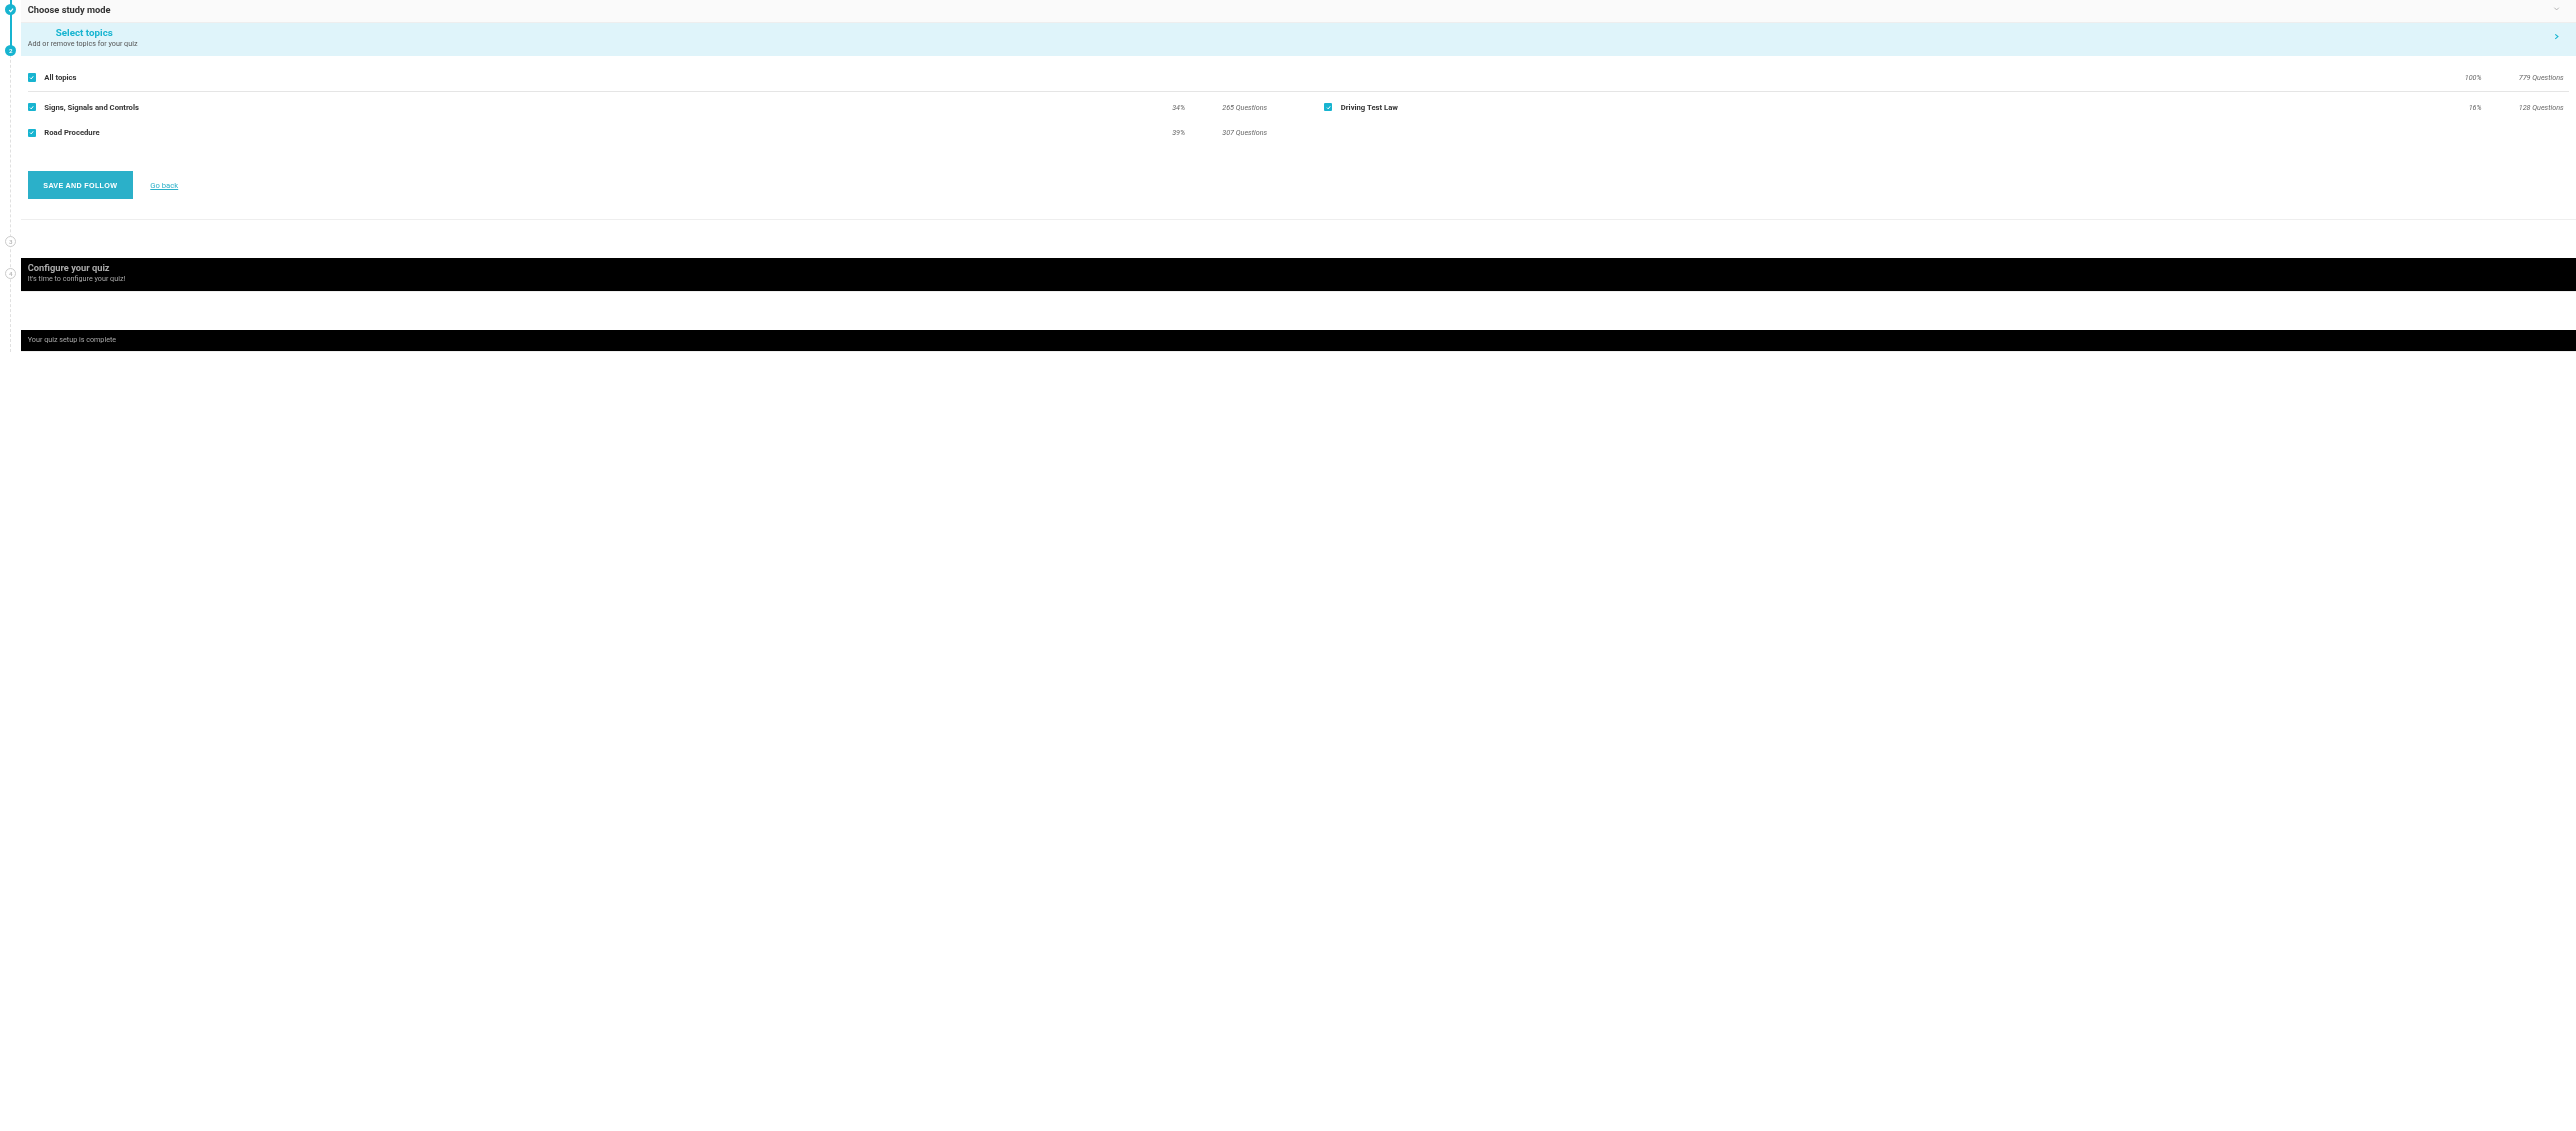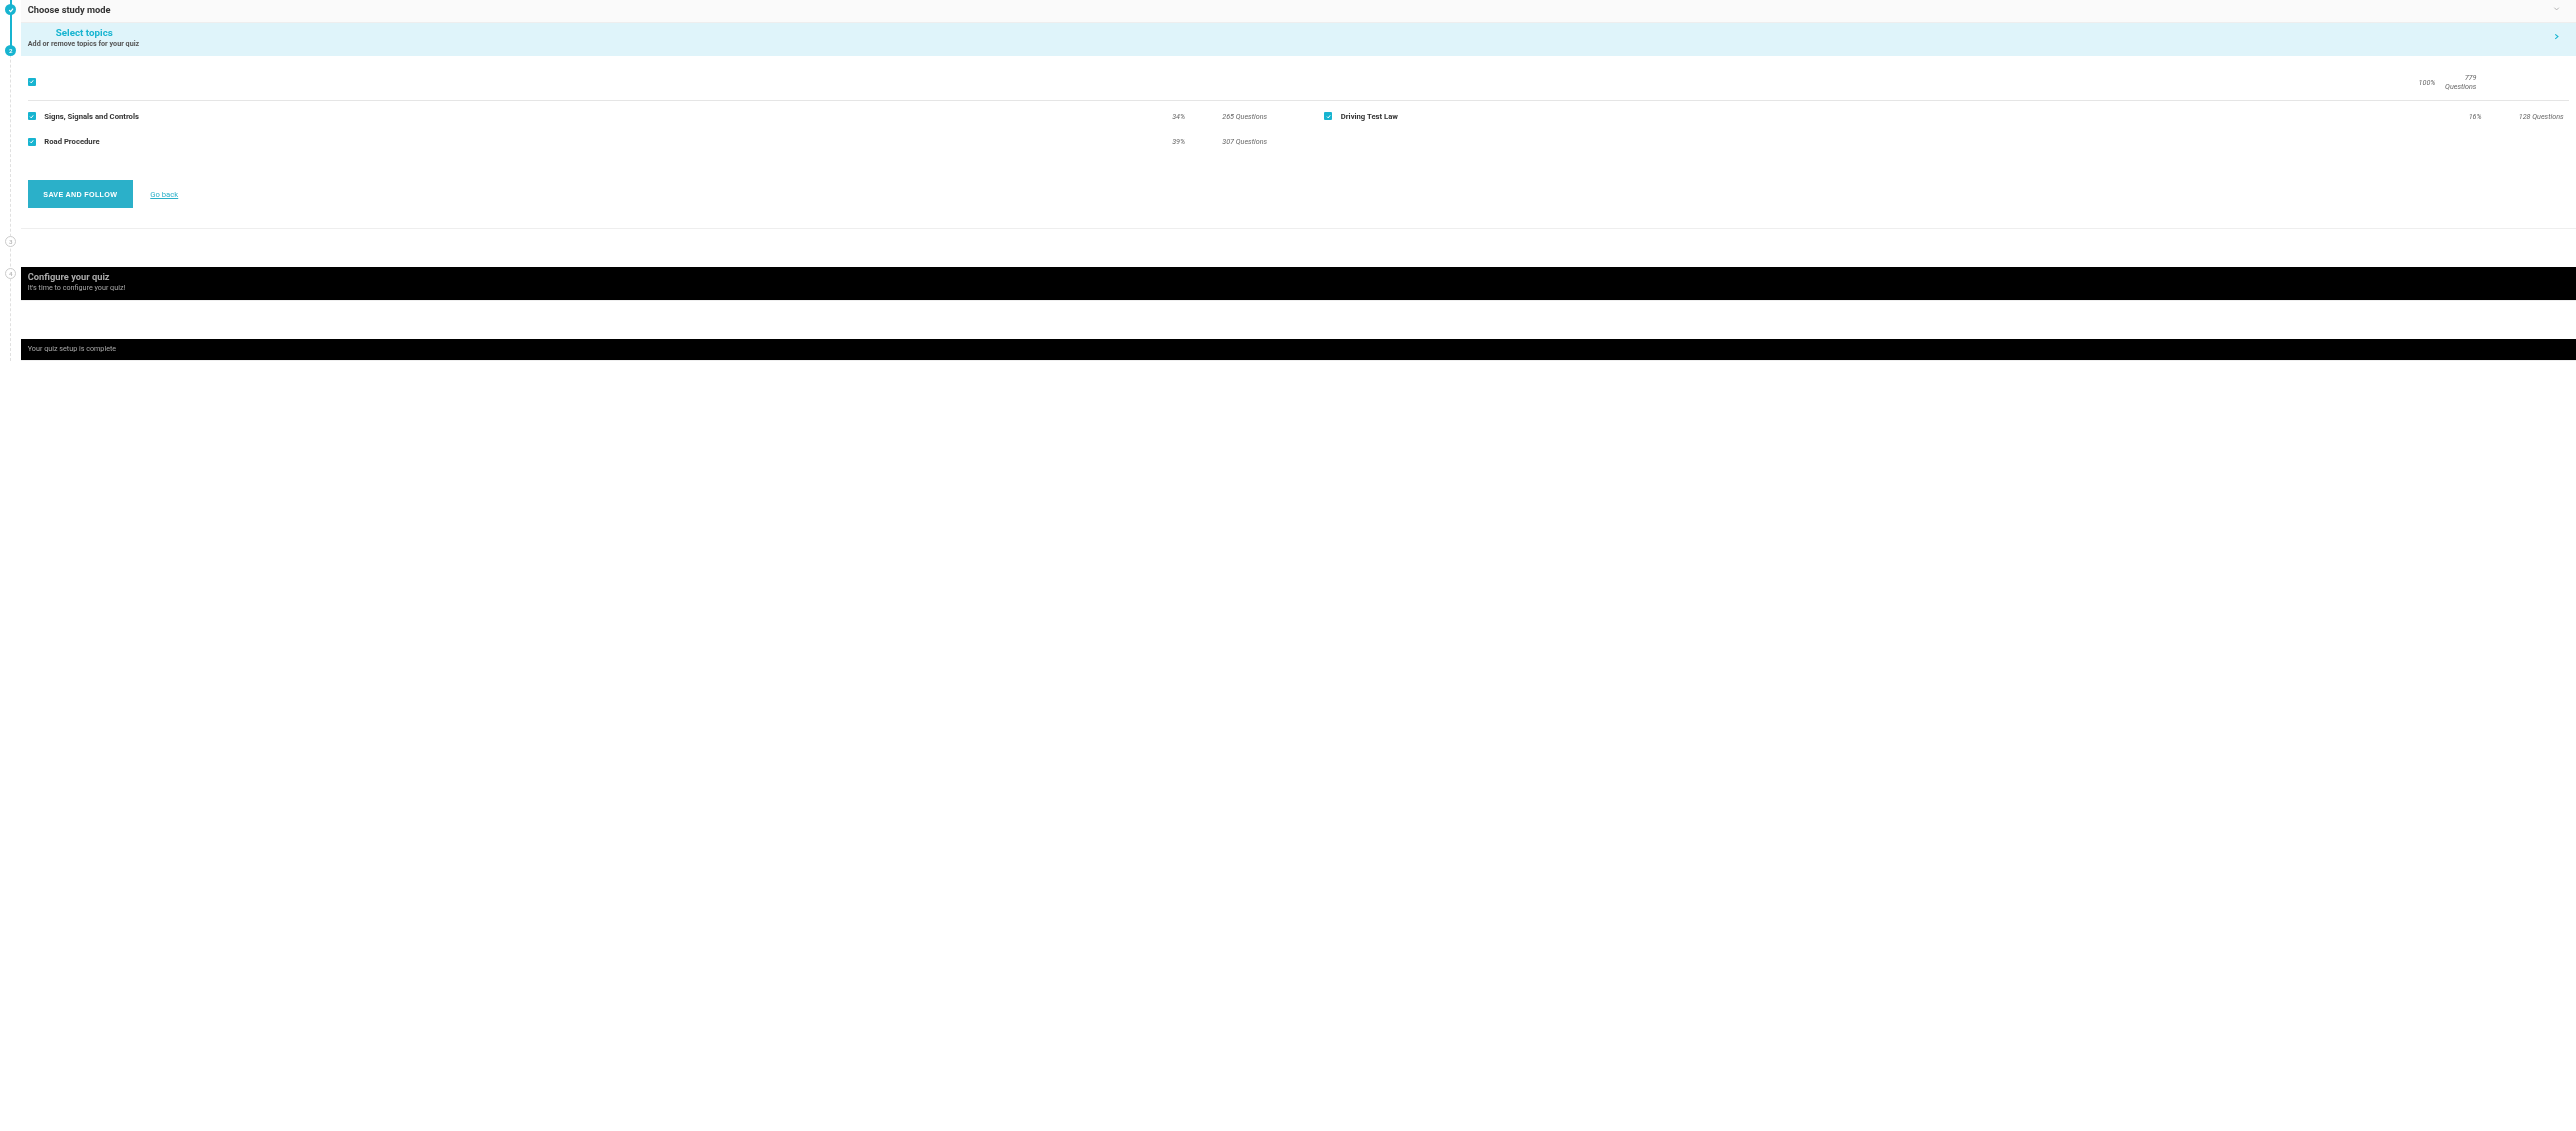--- a/index.html
+++ b/index.html
@@ -79,21 +79,21 @@
       color: #333;
     }
     .step-sub {
       font-size: 7.2px;
       color: #666;
       margin-top: 1px;
     }
     .step.completed .step-sub { color: #17b4d0; }
     .step.active-step { background: #dff4fa; }
     .step.active-step .step-title { color: #17b4d0; font-weight: 700; font-size: 9.8px; padding-left: 28px; }
-    .step.active-step .step-sub { color: #555; font-weight: bold; }
+    .step.active-step .step-sub { color: #555; }
     .step.pending-step .step-title { color: #aaa; font-weight: 700; font-size: 9.3px;}
     .step.pending-step .step-sub { color: #aaa; }
 
     .chevron {
       color: #aaa;
       font-size: 7.2px;
     }
     .step.active-step .chevron { color: #17b4d0; }
 
     .step-body {
@@ -200,20 +200,21 @@
       </span>
     </div>
     <div class="step-body">
 
       <div class="topic-header-row">
         <div class="cbox">
           <svg viewBox="0 0 16 16">
               <polyline points="3,8 7,12 13,4"></polyline>
             </svg>
         </div>
+        <div class="topic-name">All topics</div>
         <div class="pct">100%</div>
         <div class="qcount">779 Questions</div>
       </div>
 
       <div class="two-col">
         <div class="topic-row">
           <div class="cbox">
               <svg viewBox="0 0 16 16">
                 <polyline points="3,8 7,12 13,4"></polyline>
               </svg>

